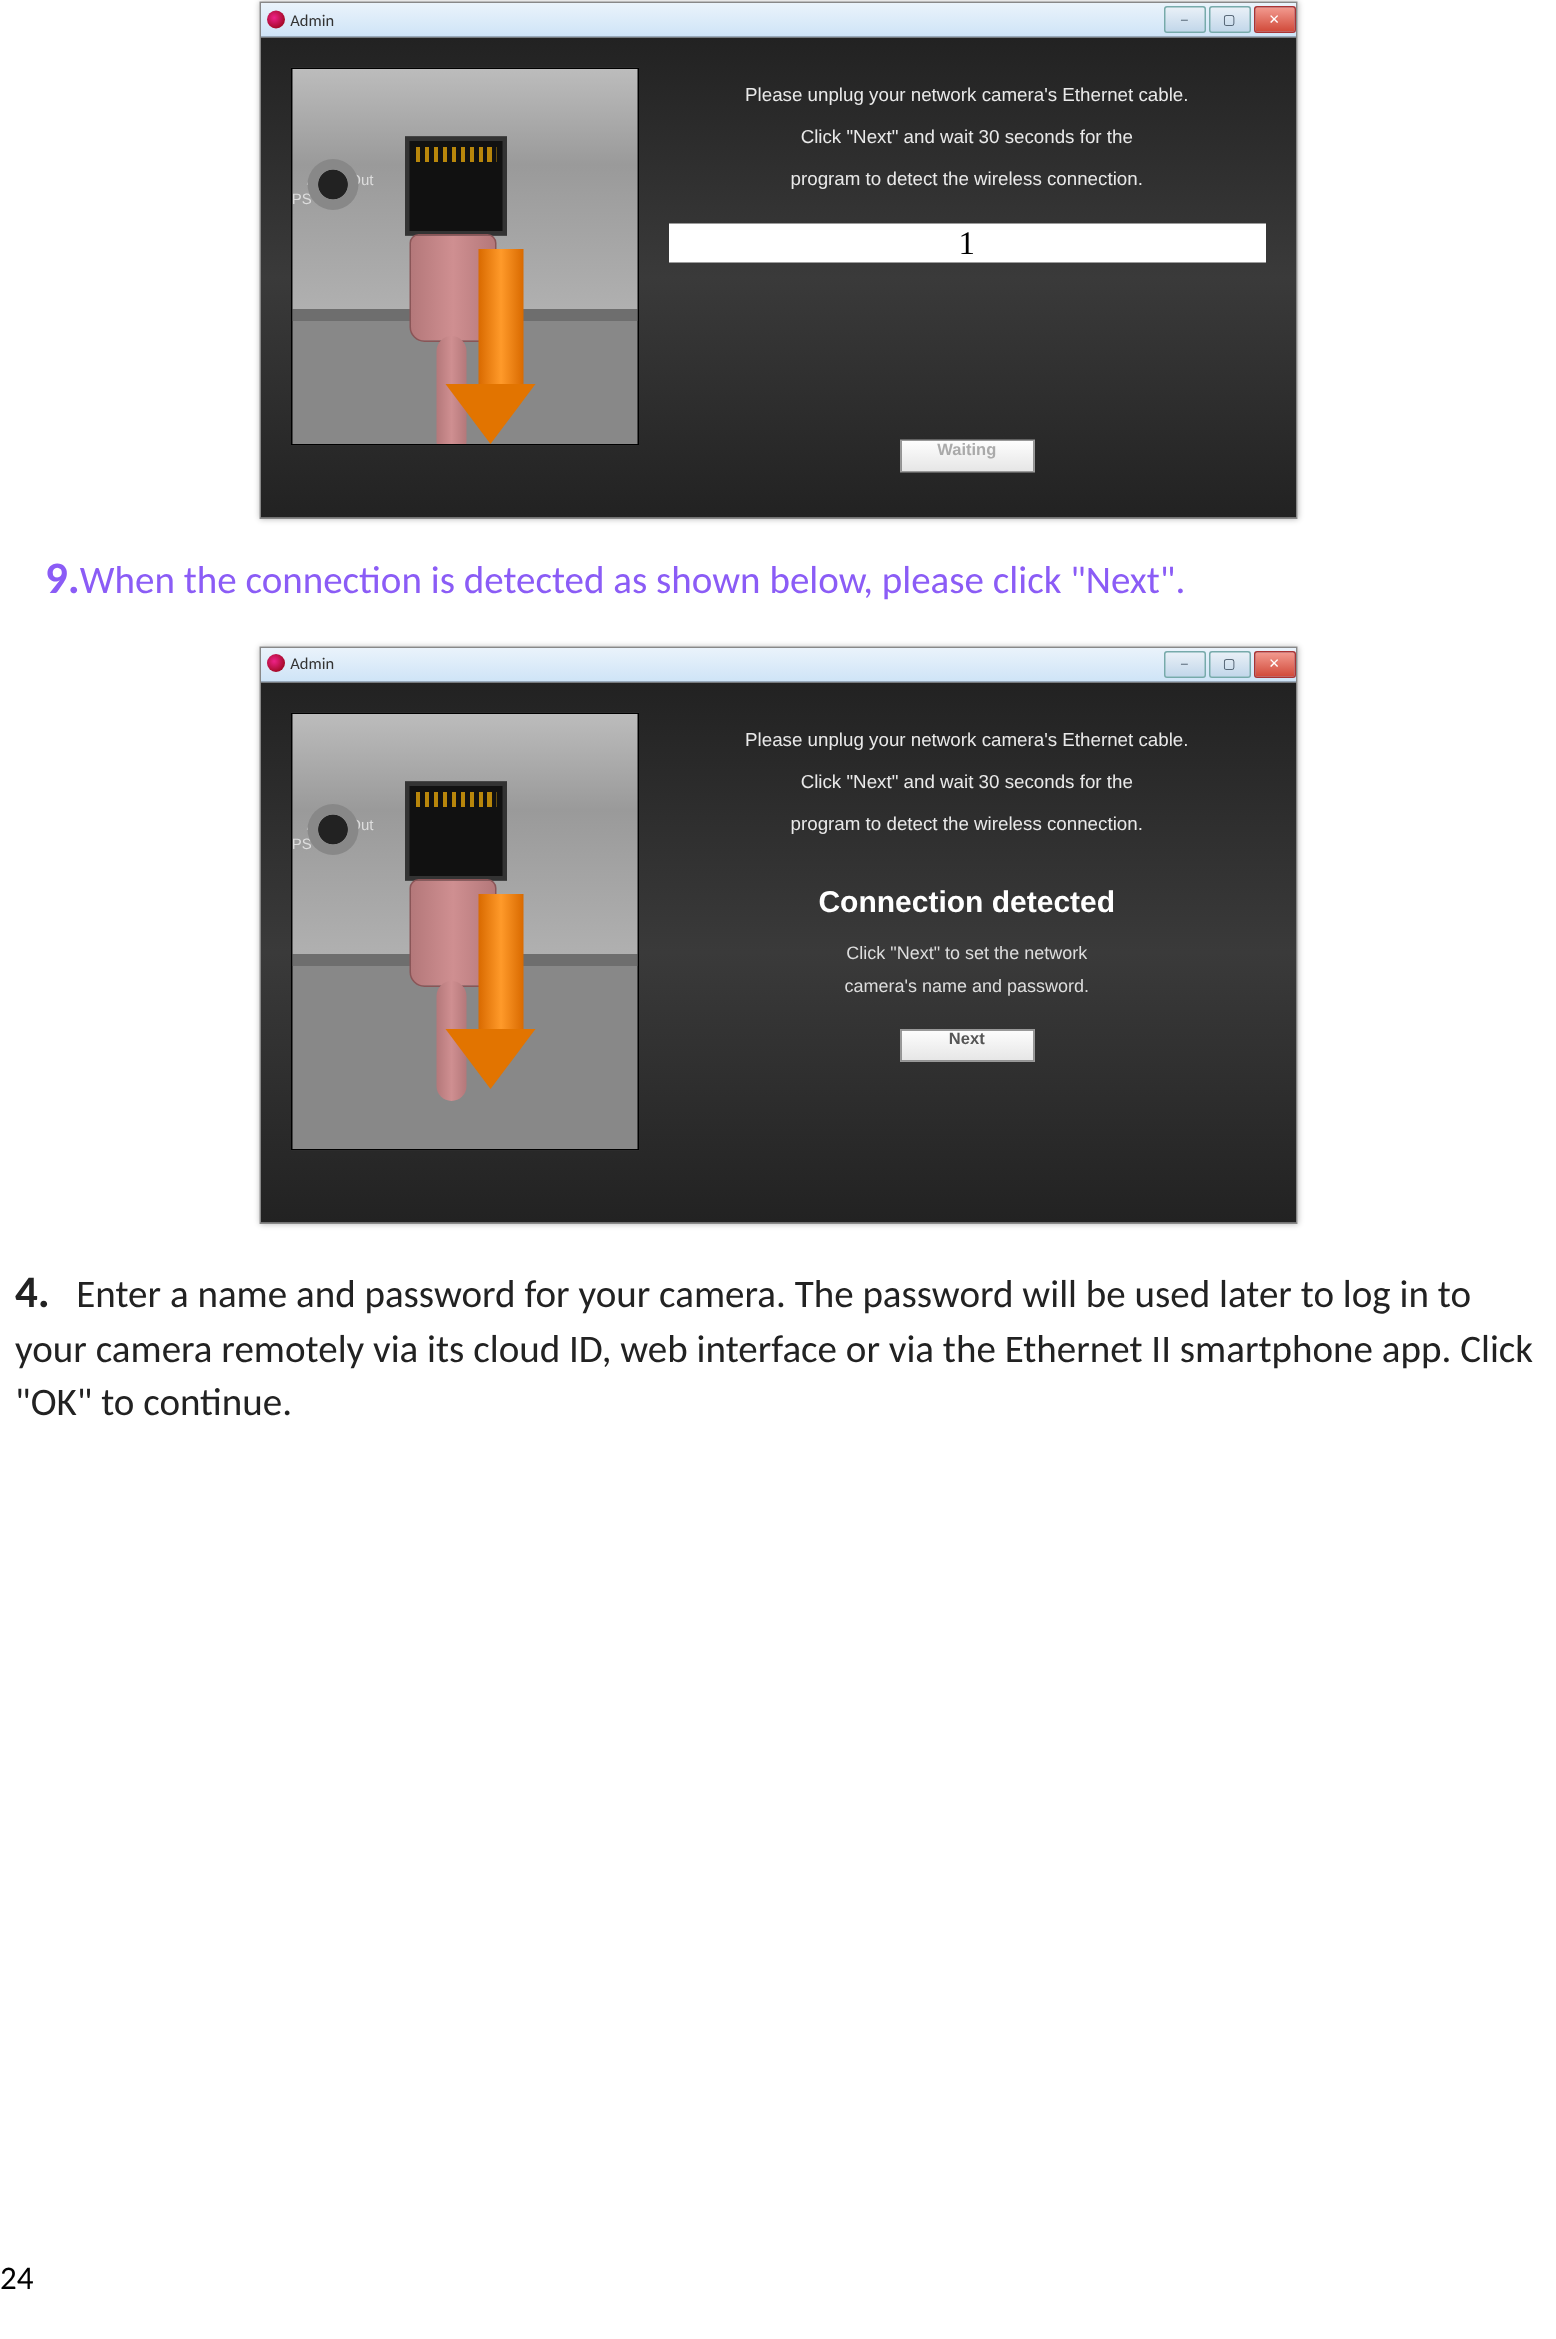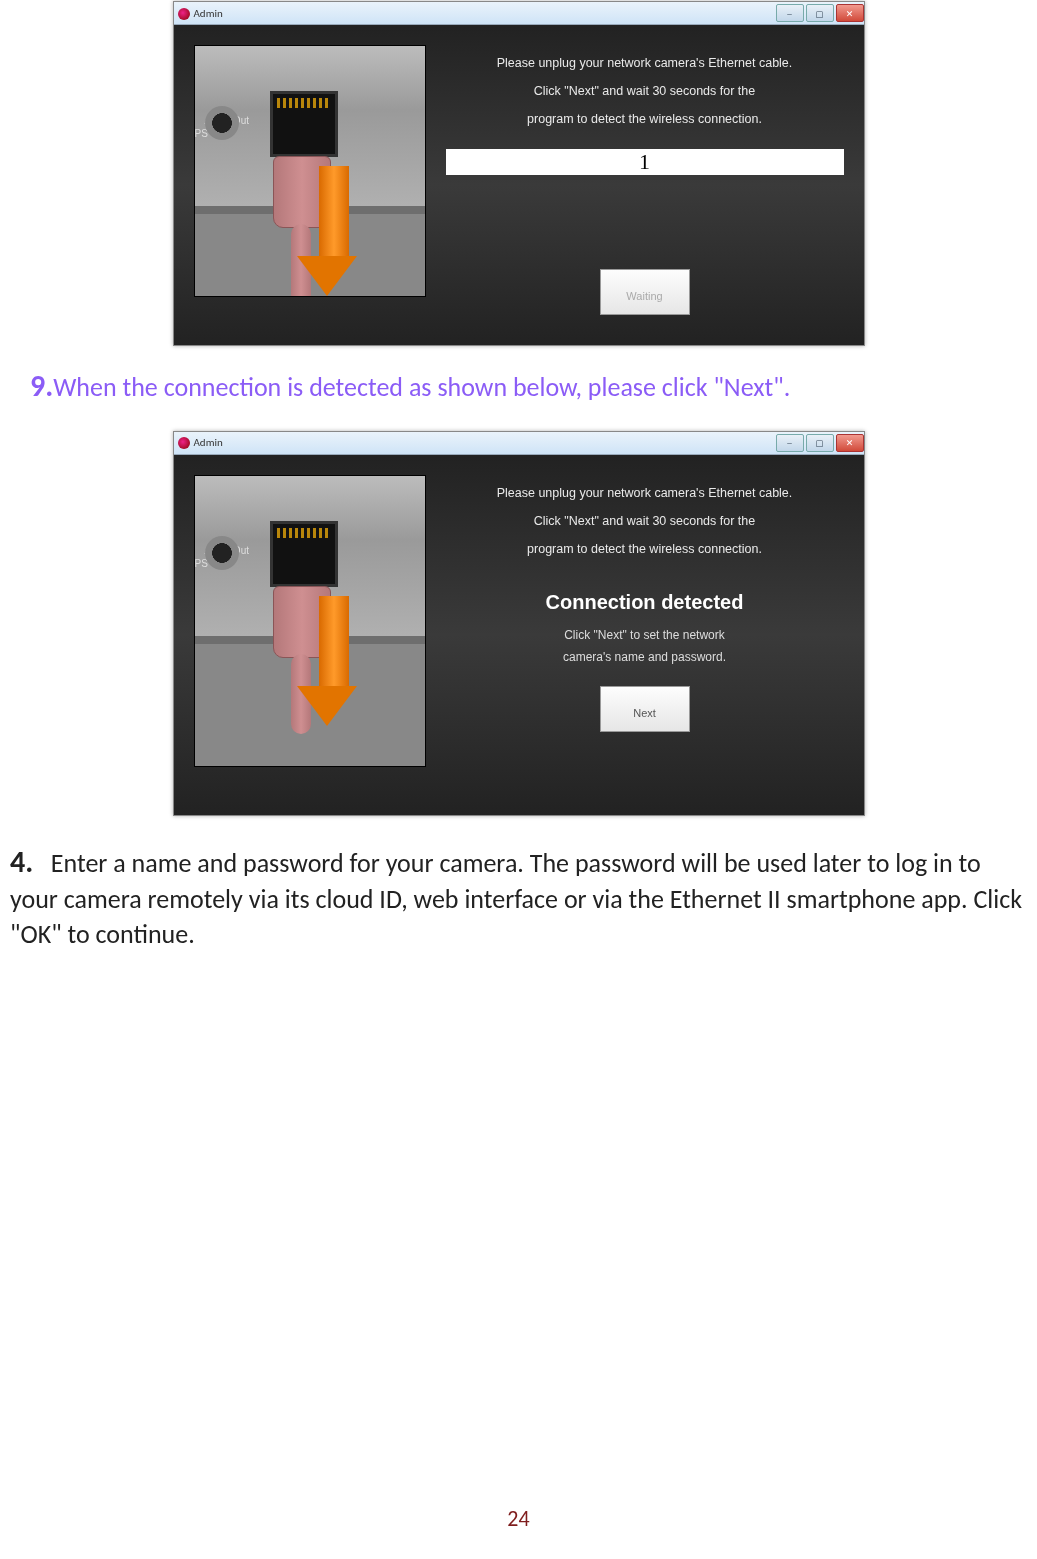--- a/index.html
+++ b/index.html
@@ -27,21 +27,21 @@
     height: 22px;
     background: linear-gradient(#eaf3fb, #cfe4f7);
     display: flex;
     align-items: center;
     justify-content: space-between;
     border-bottom: 1px solid #9ab;
     padding: 0 0 0 4px;
   }
   .titlebar-left {
     display: flex;
-    align-items: flex-end;
+    align-items: flex-start;
     gap: 4px;
     font-size: 11px;
     color: #333;
   }
   .app-icon {
     width: 12px; height: 12px;
     background: radial-gradient(circle at 40% 40%, #e28, #800);
     border-radius: 50%;
   }
   .win-controls {
@@ -185,23 +185,24 @@
     justify-content: center;
     padding-bottom: 10px;
   }
   .wiz-btn {
     min-width: 72px;
     height: 20px;
     background: linear-gradient(#fdfdfd,#e6e6e6);
     border: 1px solid #999;
     font-size: 11px;
     color: #555;
-    display: flex; align-items: flex-end; justify-content: center;
+    display: flex; align-items: flex-start; justify-content: center;
     cursor: pointer;
-    padding: 12px 8px;
+    padding: 0 8px;
+    font-weight: bold;
   }
   .wiz-btn.disabled {
     color: #aaa;
     cursor: default;
   }
   .step-text {
     font-size: 26px;
     color: #8b5cf6;
     margin: 4px 30px 24px 30px;
     line-height: 1.35;
@@ -217,23 +218,22 @@
     line-height: 1.35;
   }
   .step-text-10 .num {
     font-weight: bold;
     font-size: 30px;
   }
   .page-num {
     position: absolute;
     bottom: 28px;
     left: 0; right: 0;
-    text-align: center;
     font-size: 22px;
-    color: #7f1d1d;
+    color: #000000;
   }
   .first-label-num {
     color:#000;
     background:#fff;
     font-family:"Times New Roman",serif;
     font-size:22px;
     font-weight:normal;
     display:inline-block;
     padding:0 6px;
     margin-top:16px;

